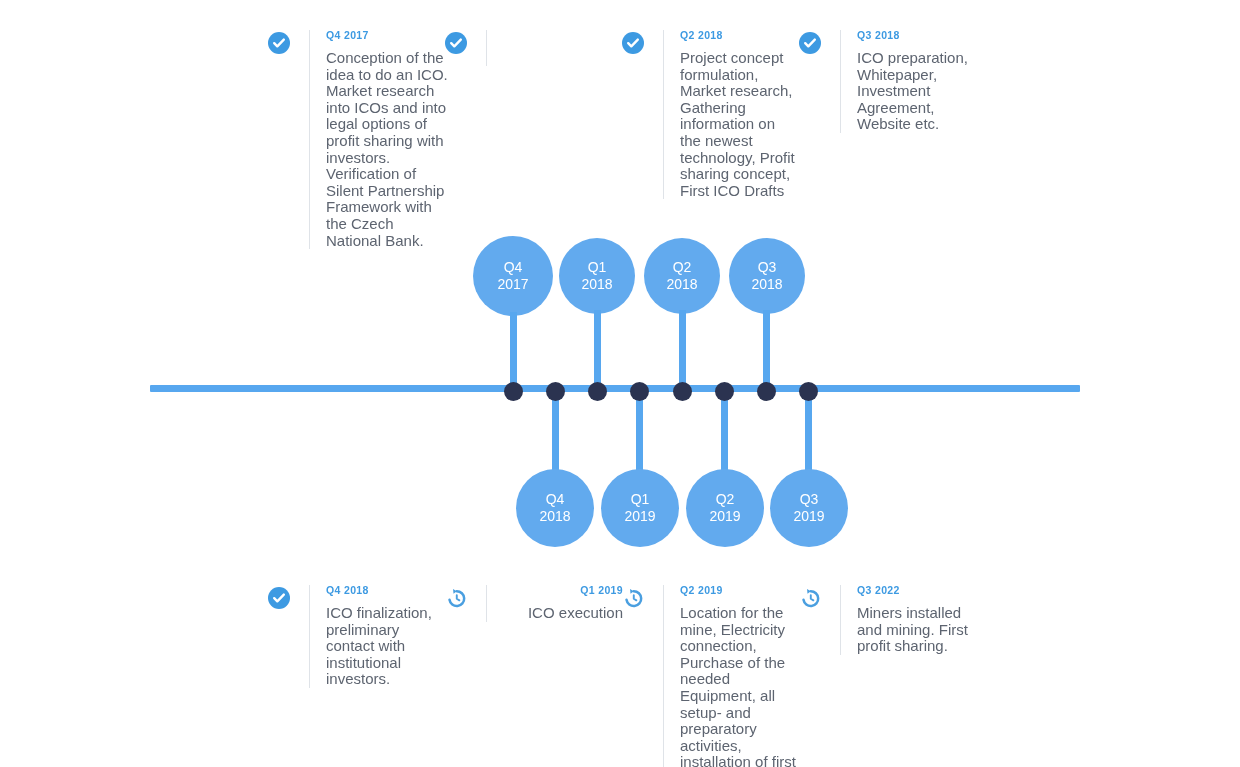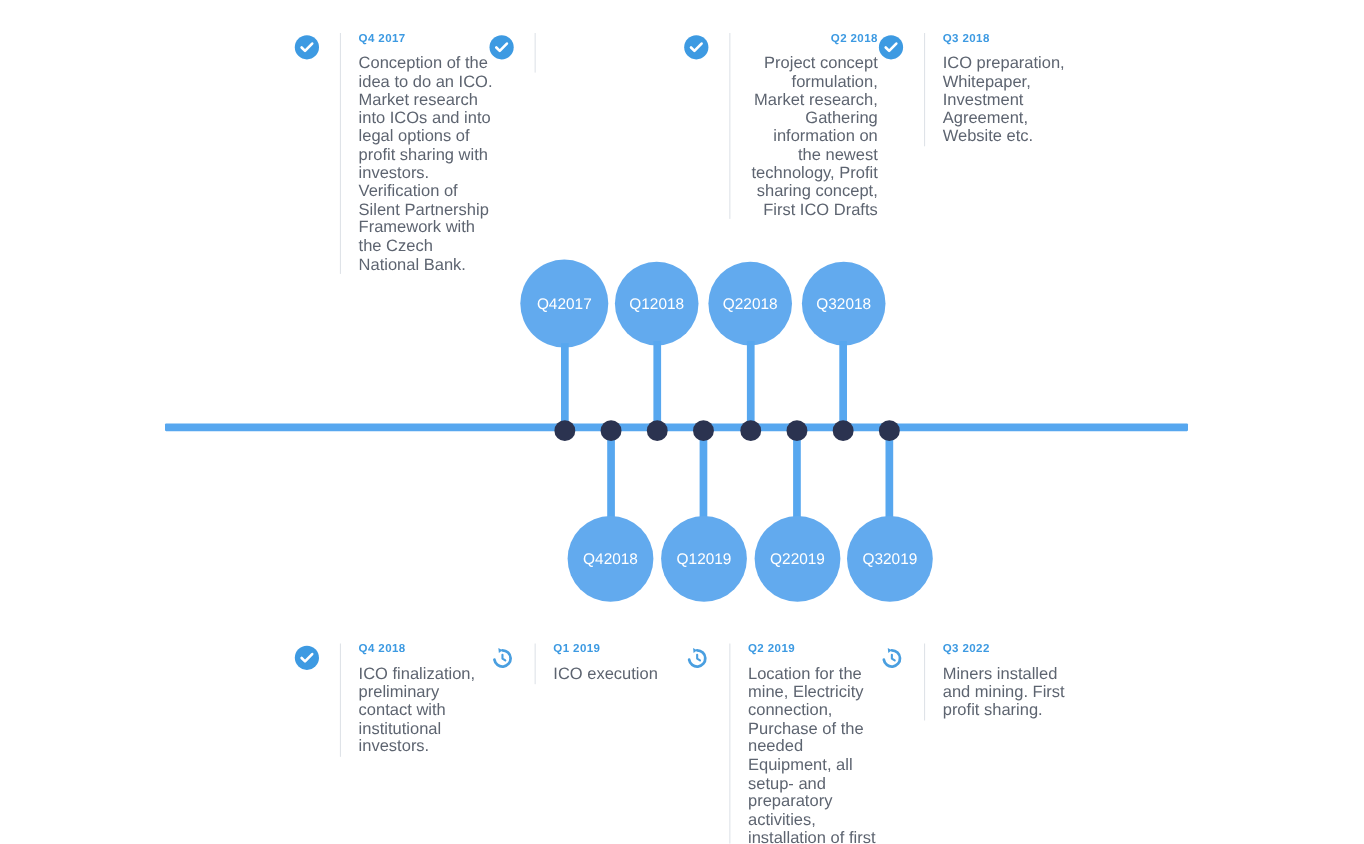--- a/index.html
+++ b/index.html
@@ -87,21 +87,21 @@
     position: absolute;
     width: 7px;
     background: #57a7ef;
   }
   .bubble {
     position: absolute;
     border-radius: 50%;
     background: #62aaee;
     color: #ffffff;
     display: flex;
-    flex-direction: row;
+    flex-direction: column;
     align-items: center;
     justify-content: center;
     font-size: 14px;
     line-height: 17px;
     font-weight: 400;
     text-align: center;
   }
   .bubble span { display: block; }
 </style>
 </head>
@@ -128,21 +128,21 @@
     <div class="item-icon">
       <span class="icon-check">
         <svg width="22" height="22" viewBox="0 0 22 22">
           <path d="M6.2 11.2 L9.3 14.3 L15.8 7.6" fill="none" stroke="#ffffff" stroke-width="2.4" stroke-linecap="round" stroke-linejoin="round"></path>
         </svg>
       </span>
     </div>
     <div class="item-divider"></div>
   </div>
 
-  <div class="item" style="left:622px; top:28px; width:210px;text-align:right;">
+  <div class="item" style="left:622px; top:28px; width:210px;">
     <div class="item-icon">
       <span class="icon-check">
         <svg width="22" height="22" viewBox="0 0 22 22">
           <path d="M6.2 11.2 L9.3 14.3 L15.8 7.6" fill="none" stroke="#ffffff" stroke-width="2.4" stroke-linecap="round" stroke-linejoin="round"></path>
         </svg>
       </span>
     </div>
     <div class="item-divider"></div>
     <div class="item-body" style="width:118px;">
       <div class="item-title">Q2 2018</div>
@@ -237,21 +237,21 @@
 
   <div class="item" style="left:445px; top:583px; width:200px;">
     <div class="item-icon icon-history">
       <svg width="23" height="23" viewBox="0 0 24 24">
         <path d="M12.3 4.4 a7.7 7.7 0 1 1 -7.6 8.9" fill="none" stroke="#4a9fe0" stroke-width="2.6" stroke-linecap="round"></path>
         <path d="M12.3 4.4 L8.4 2.2 L8.9 7.0 Z" fill="#4a9fe0"></path>
         <path d="M12.3 8.6 L12.3 12.2 L15.0 13.9" fill="none" stroke="#4a9fe0" stroke-width="2" stroke-linecap="round" stroke-linejoin="round"></path>
       </svg>
     </div>
     <div class="item-divider"></div>
-    <div class="item-body" style="width:120px;">
+    <div class="item-body" style="width:120px;text-align:right;">
       <div class="item-title">Q1 2019</div>
       <div class="item-text">ICO execution</div>
     </div>
   </div>
 
   <div class="item" style="left:622px; top:583px; width:210px;">
     <div class="item-icon icon-history">
       <svg width="23" height="23" viewBox="0 0 24 24">
         <path d="M12.3 4.4 a7.7 7.7 0 1 1 -7.6 8.9" fill="none" stroke="#4a9fe0" stroke-width="2.6" stroke-linecap="round"></path>
         <path d="M12.3 4.4 L8.4 2.2 L8.9 7.0 Z" fill="#4a9fe0"></path>

